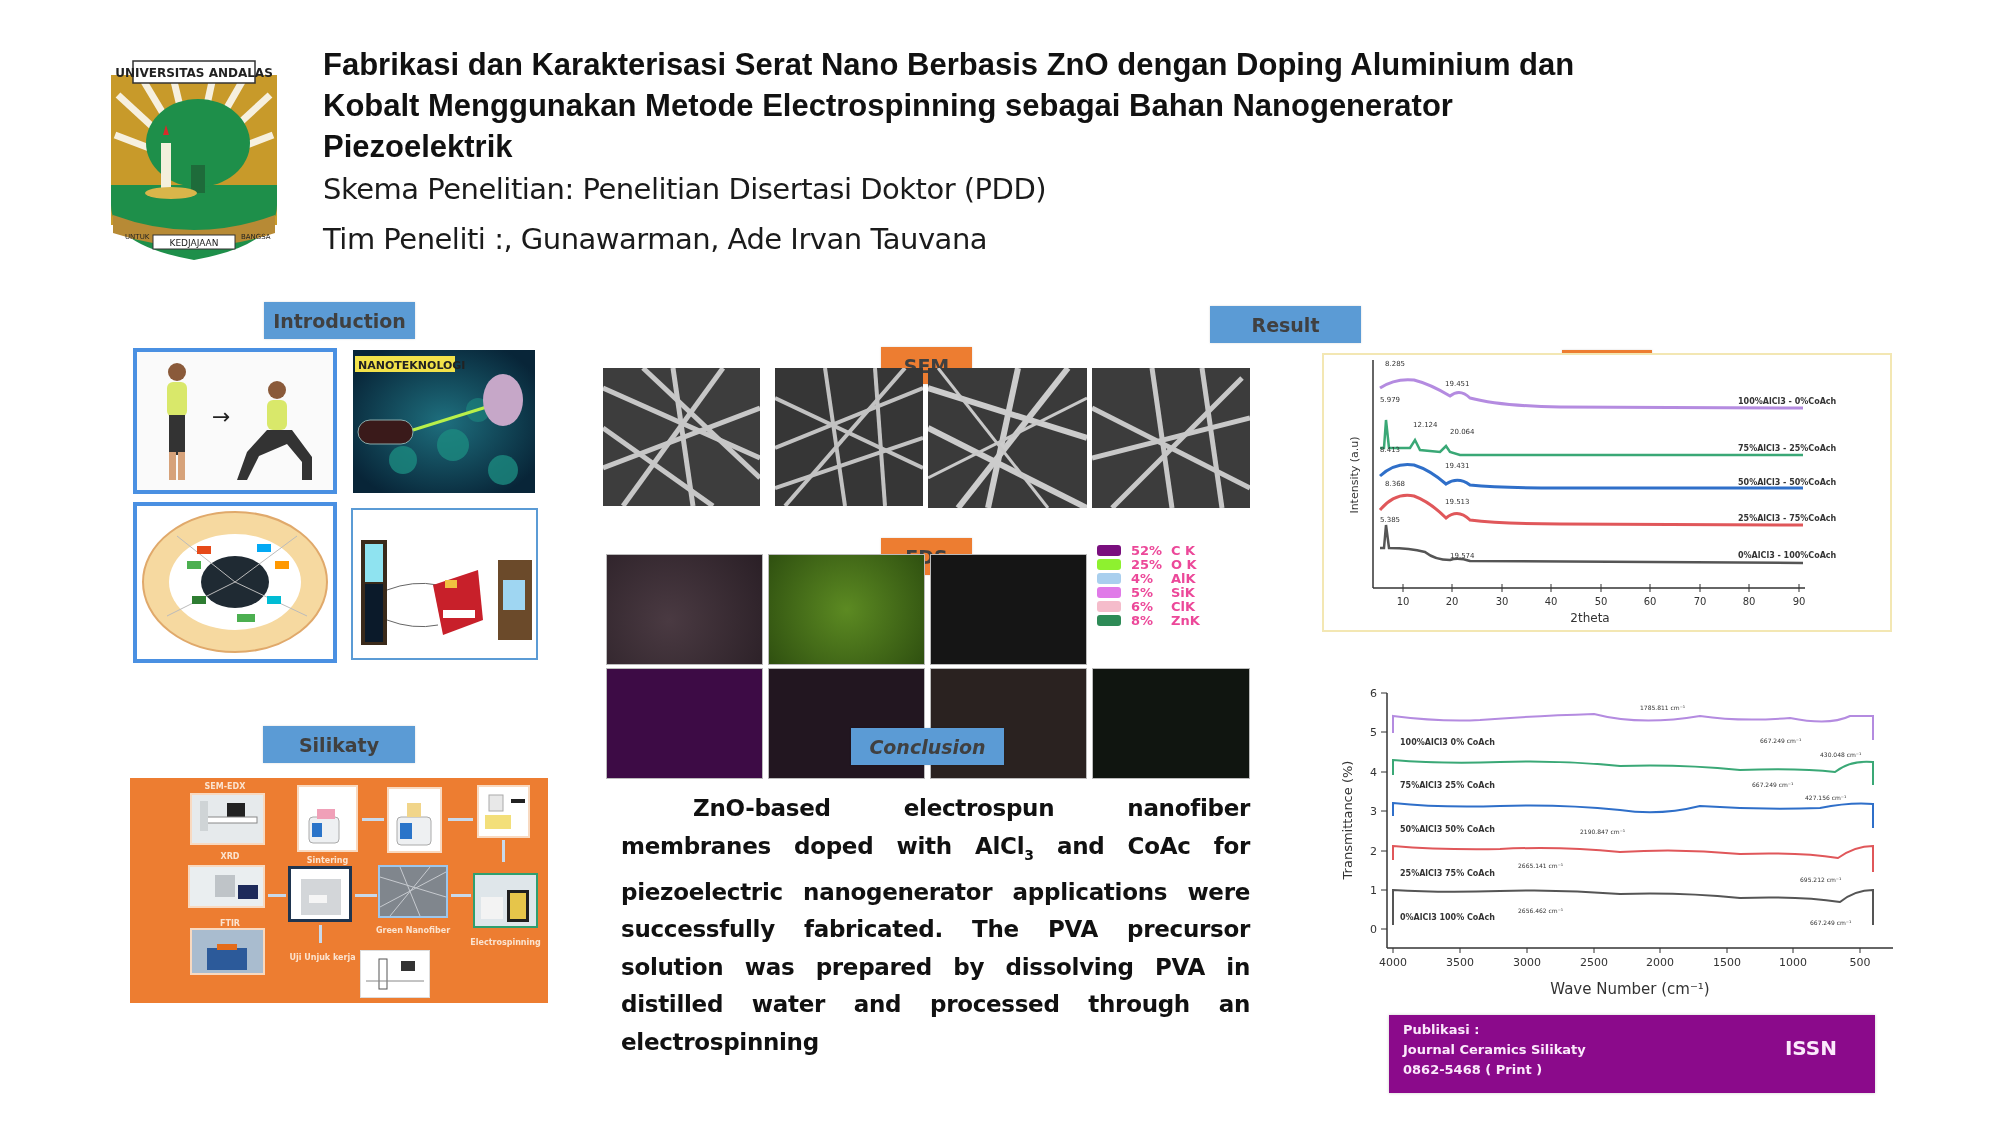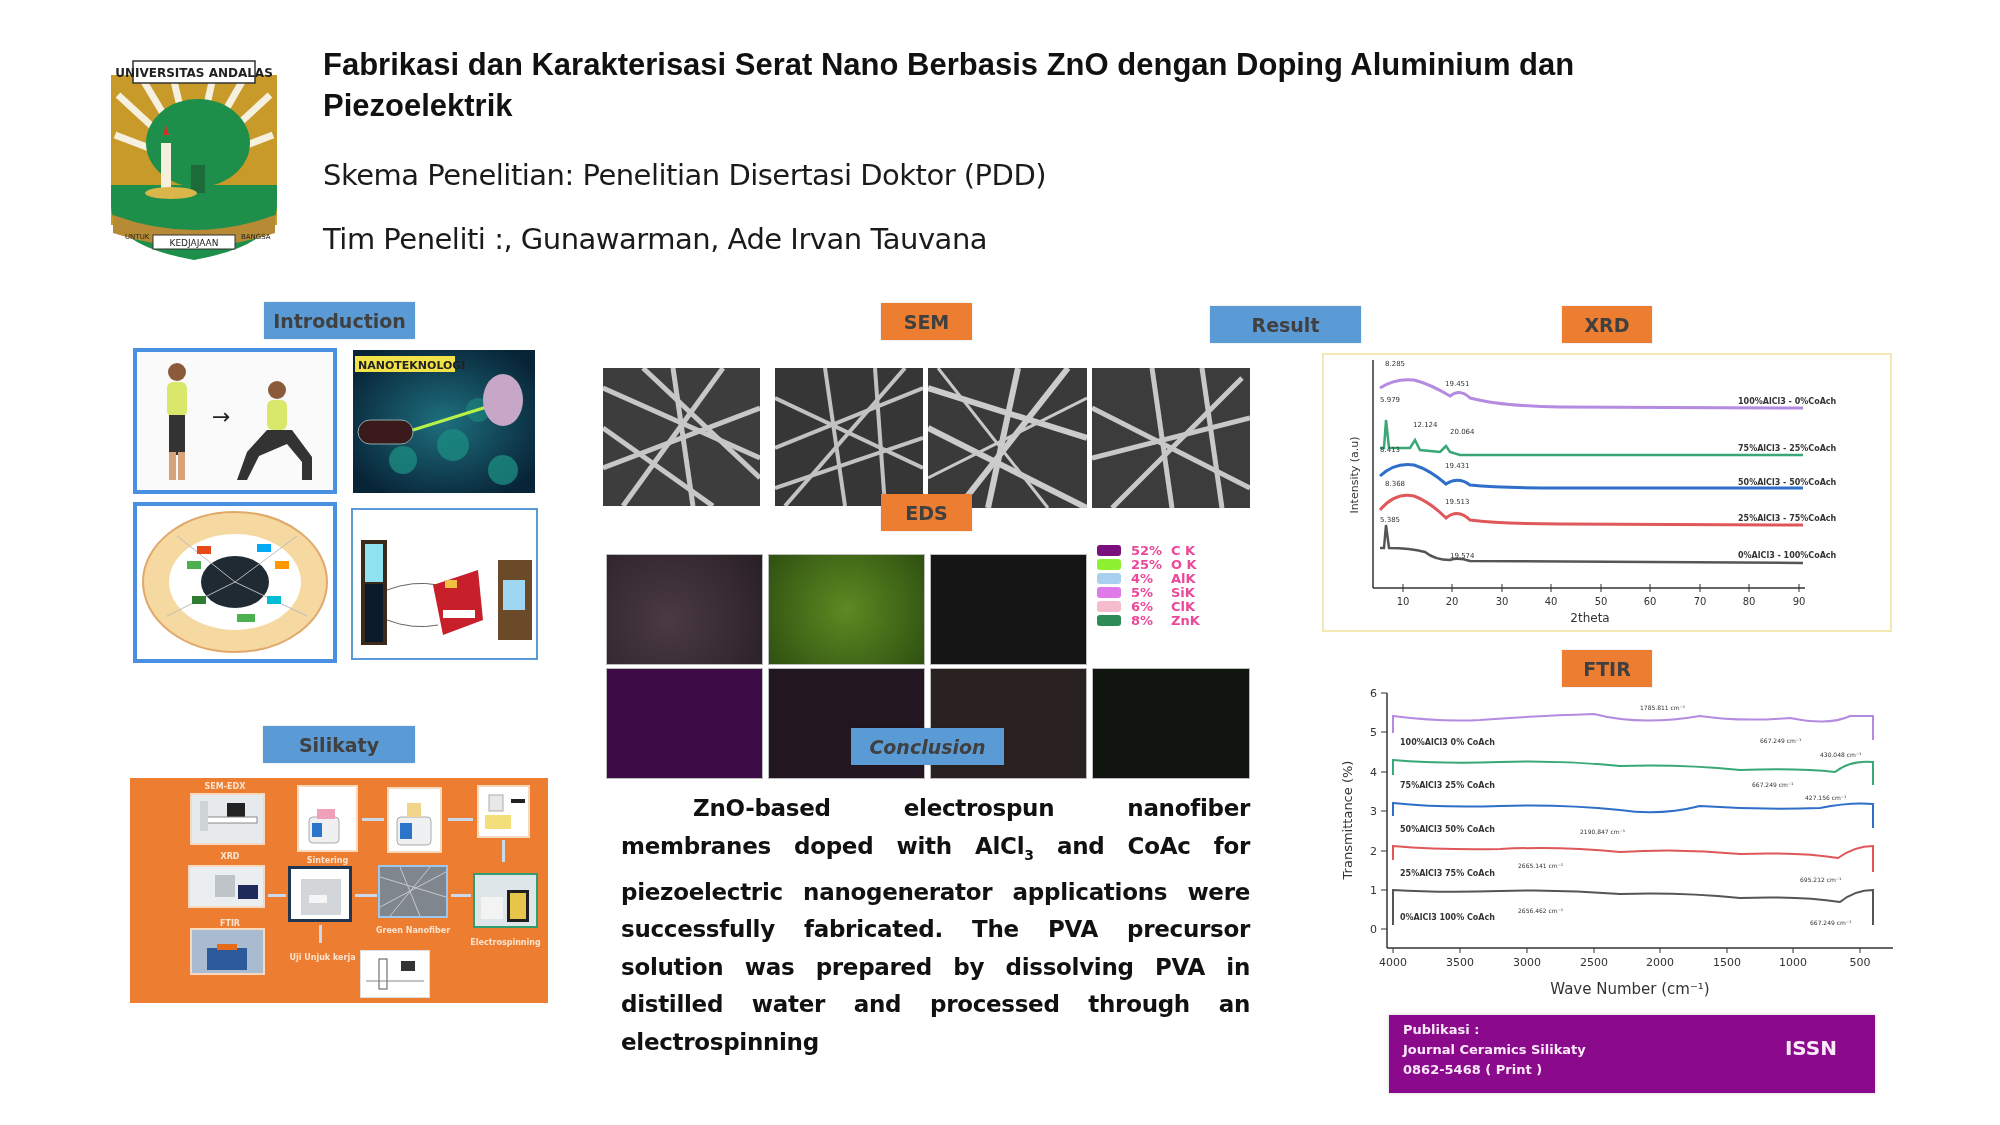--- a/index.html
+++ b/index.html
@@ -4,27 +4,27 @@
 <style>
   * { box-sizing: border-box; margin: 0; padding: 0; }
   html, body { width: 2000px; height: 1125px; background: #ffffff; overflow: hidden; }
   body { position: relative; font-family: "DejaVu Sans", sans-serif; color: #111; }
   .abs { position: absolute; }
 
   
   .logo { left: 103px; top: 55px; width: 182px; height: 215px; }
   .title { left: 323px; top: 44px; width: 1400px; font-family: "Liberation Sans", sans-serif; font-weight: bold; font-size: 31px; line-height: 41px; color: #111; }
   .subline { left: 323px; font-family: "DejaVu Sans", sans-serif; font-size: 29px; color: #1b1b1b; letter-spacing: -0.5px; white-space: nowrap; }
-  .scheme { top: 158px; text-align: right; }
+  .scheme { top: 172px; text-align: right; }
   .team { top: 222px; }
 
   
   .label { display: flex; align-items: center; justify-content: center; color: #404040; font-family: "DejaVu Sans", sans-serif; font-weight: bold; font-size: 19px; box-shadow: 0 0 2px rgba(0,0,0,0.15); }
   .blue { background: #5b9bd5; }
-  .orange { background: #ed7d31; }
+  .orange { background: #ed7d31; margin-top: 44px; }
 
   
   .pic { overflow: hidden; }
   .framed { border: 4px solid #4a90e2; background: #fff; }
   .thin-frame { border: 2px solid #5b9bd5; background: #fff; }
 
   
   .sem { background: #6d6d6d; overflow: hidden; }
 
   
@@ -79,20 +79,21 @@
     <text x="91" y="22" font-size="12" text-anchor="middle" fill="#222" font-weight="bold">UNIVERSITAS ANDALAS</text>
     <rect x="50" y="180" width="82" height="14" fill="#fff" stroke="#333"></rect>
     <text x="91" y="191" font-size="9" text-anchor="middle" fill="#222">KEDJAJAAN</text>
     <text x="22" y="184" font-size="7" fill="#222">UNTUK</text>
     <text x="138" y="184" font-size="7" fill="#222">BANGSA</text>
   </svg>
 </div>
 
 <div class="abs title">
   <div>Fabrikasi dan Karakterisasi Serat Nano Berbasis ZnO dengan Doping Aluminium dan</div>
+  <div>Kobalt Menggunakan Metode Electrospinning sebagai Bahan Nanogenerator</div>
   <div>Piezoelektrik</div>
 </div>
 <div class="abs subline scheme">Skema Penelitian: Penelitian Disertasi Doktor (PDD)</div>
 <div class="abs subline team">Tim Peneliti :, Gunawarman, Ade Irvan Tauvana</div>
 
 <div class="abs label blue" style="left:264px;top:302px;width:151px;height:37px;">Introduction</div>
 
 <div class="abs pic framed" style="left:133px;top:348px;width:204px;height:146px;">
   <svg width="196" height="138" viewBox="0 0 196 138">
     <rect width="196" height="138" fill="#fafafa"></rect>

